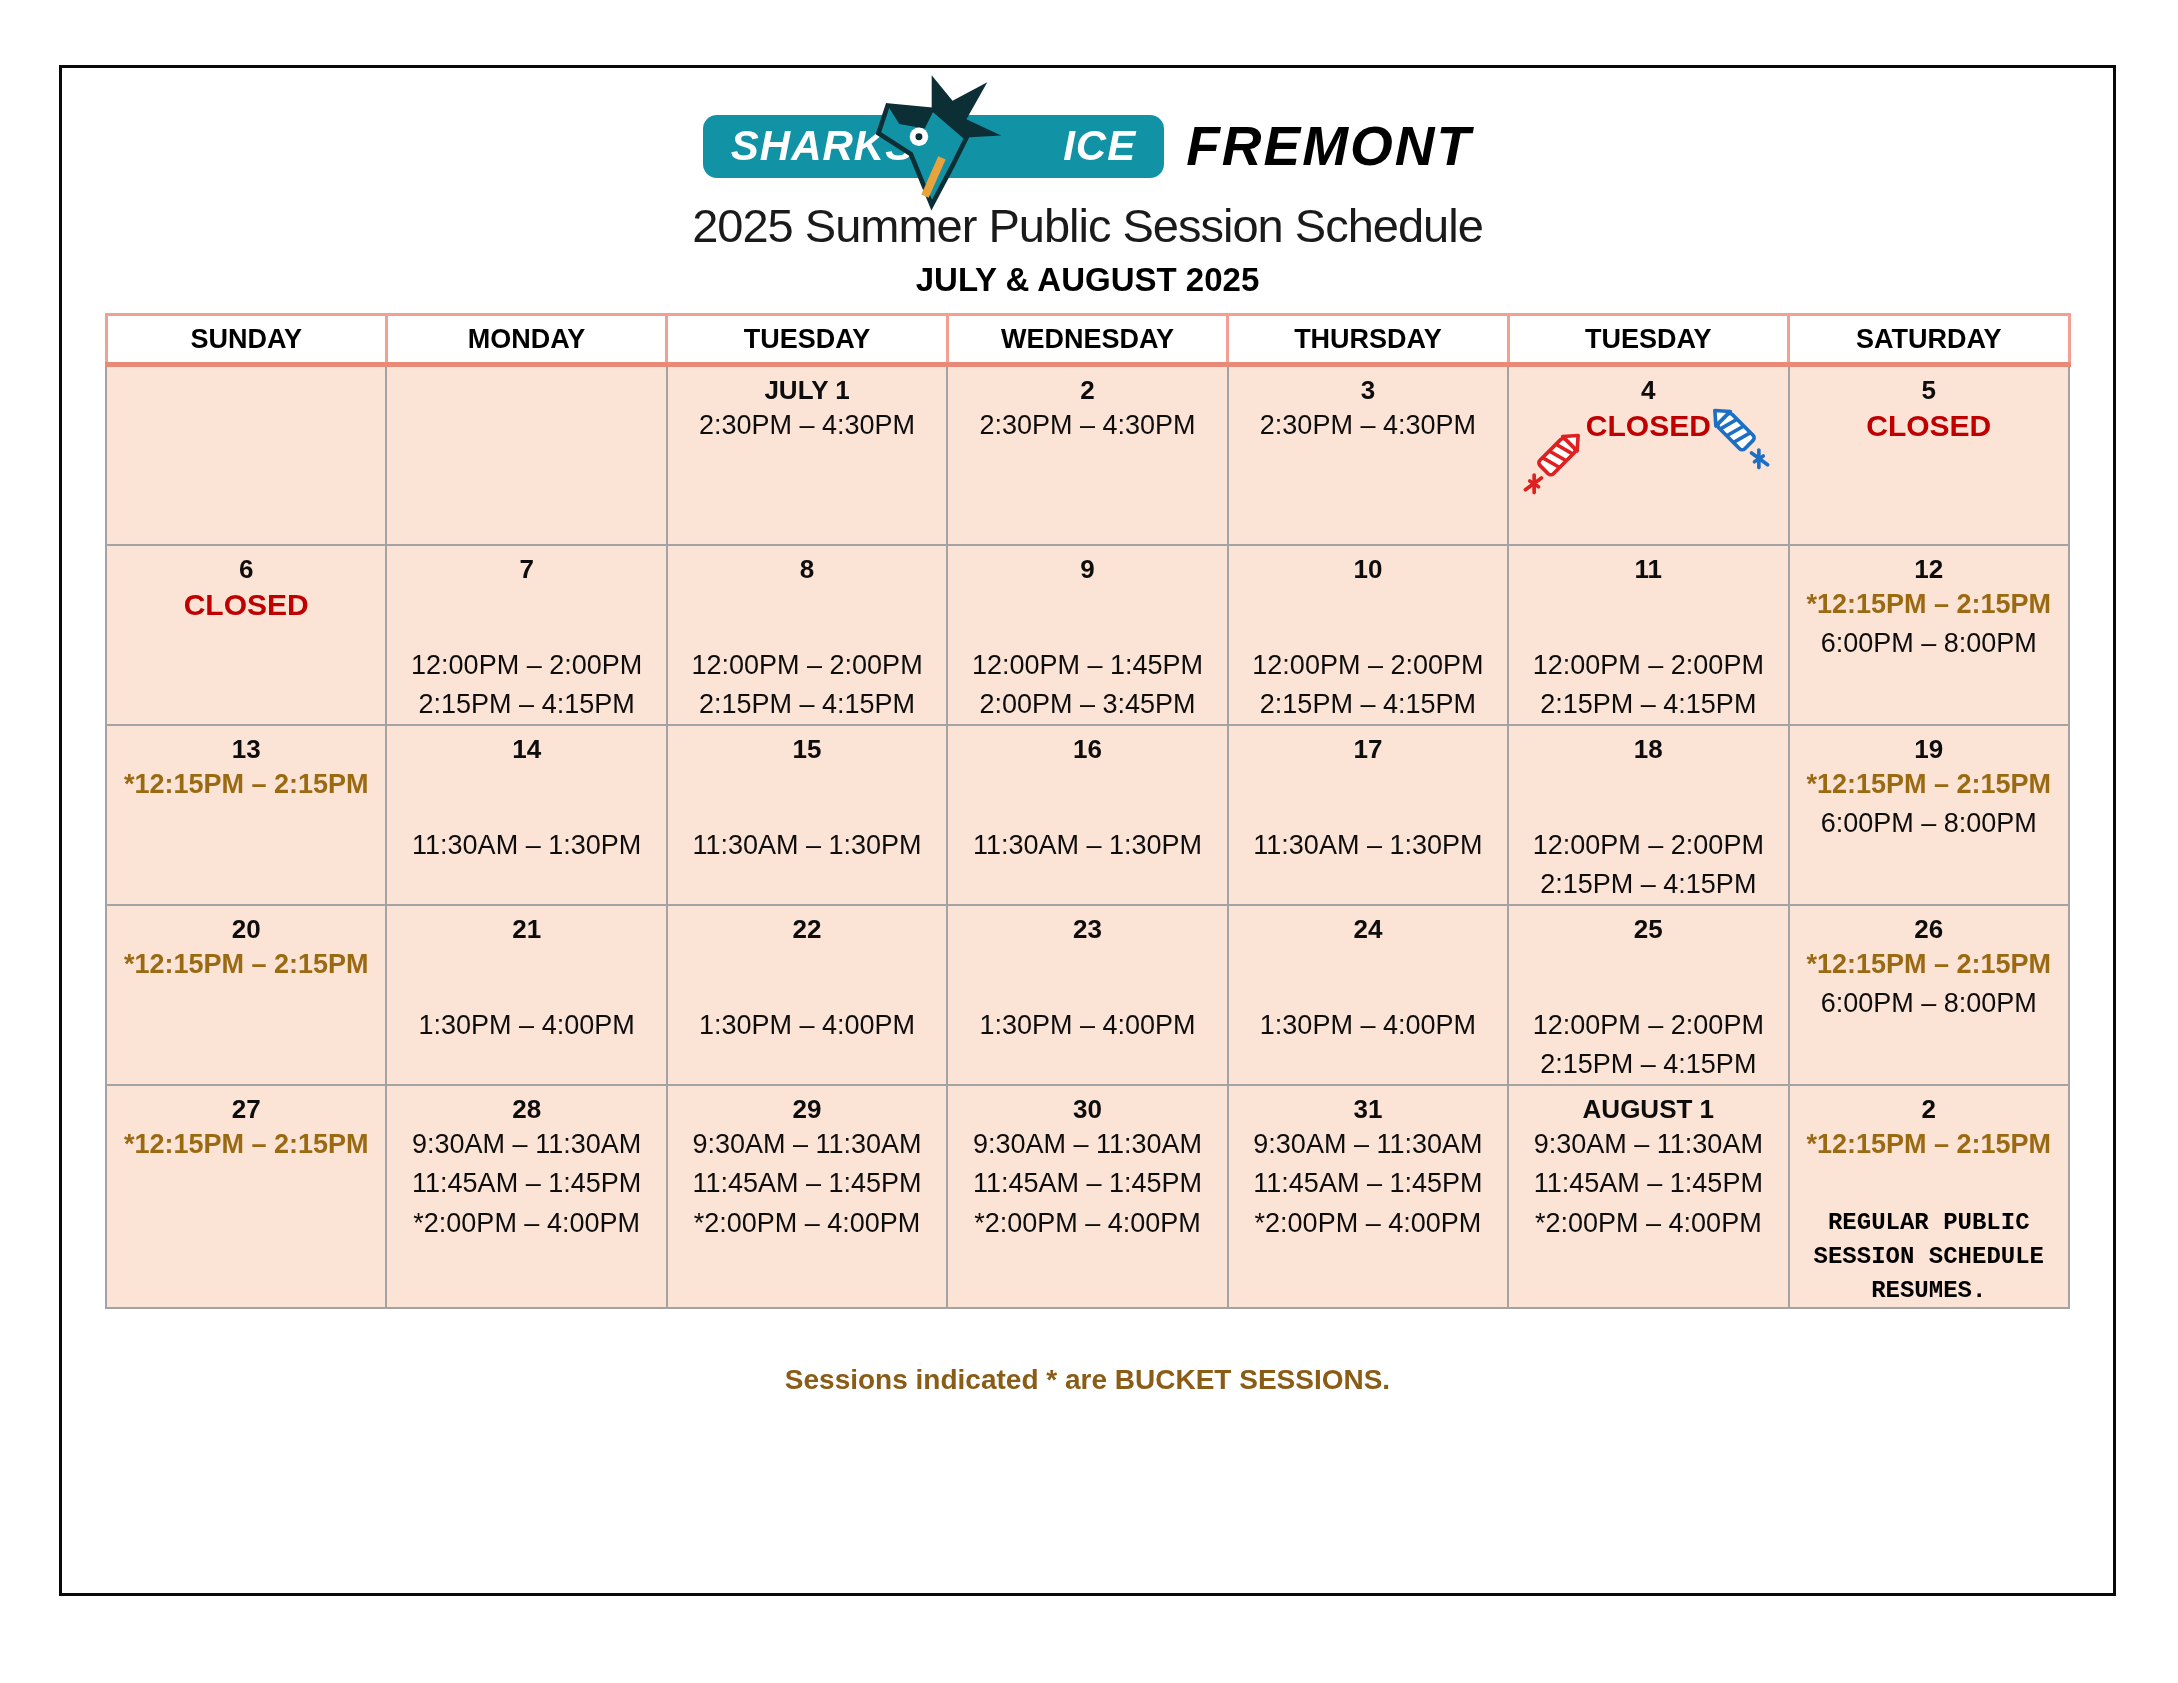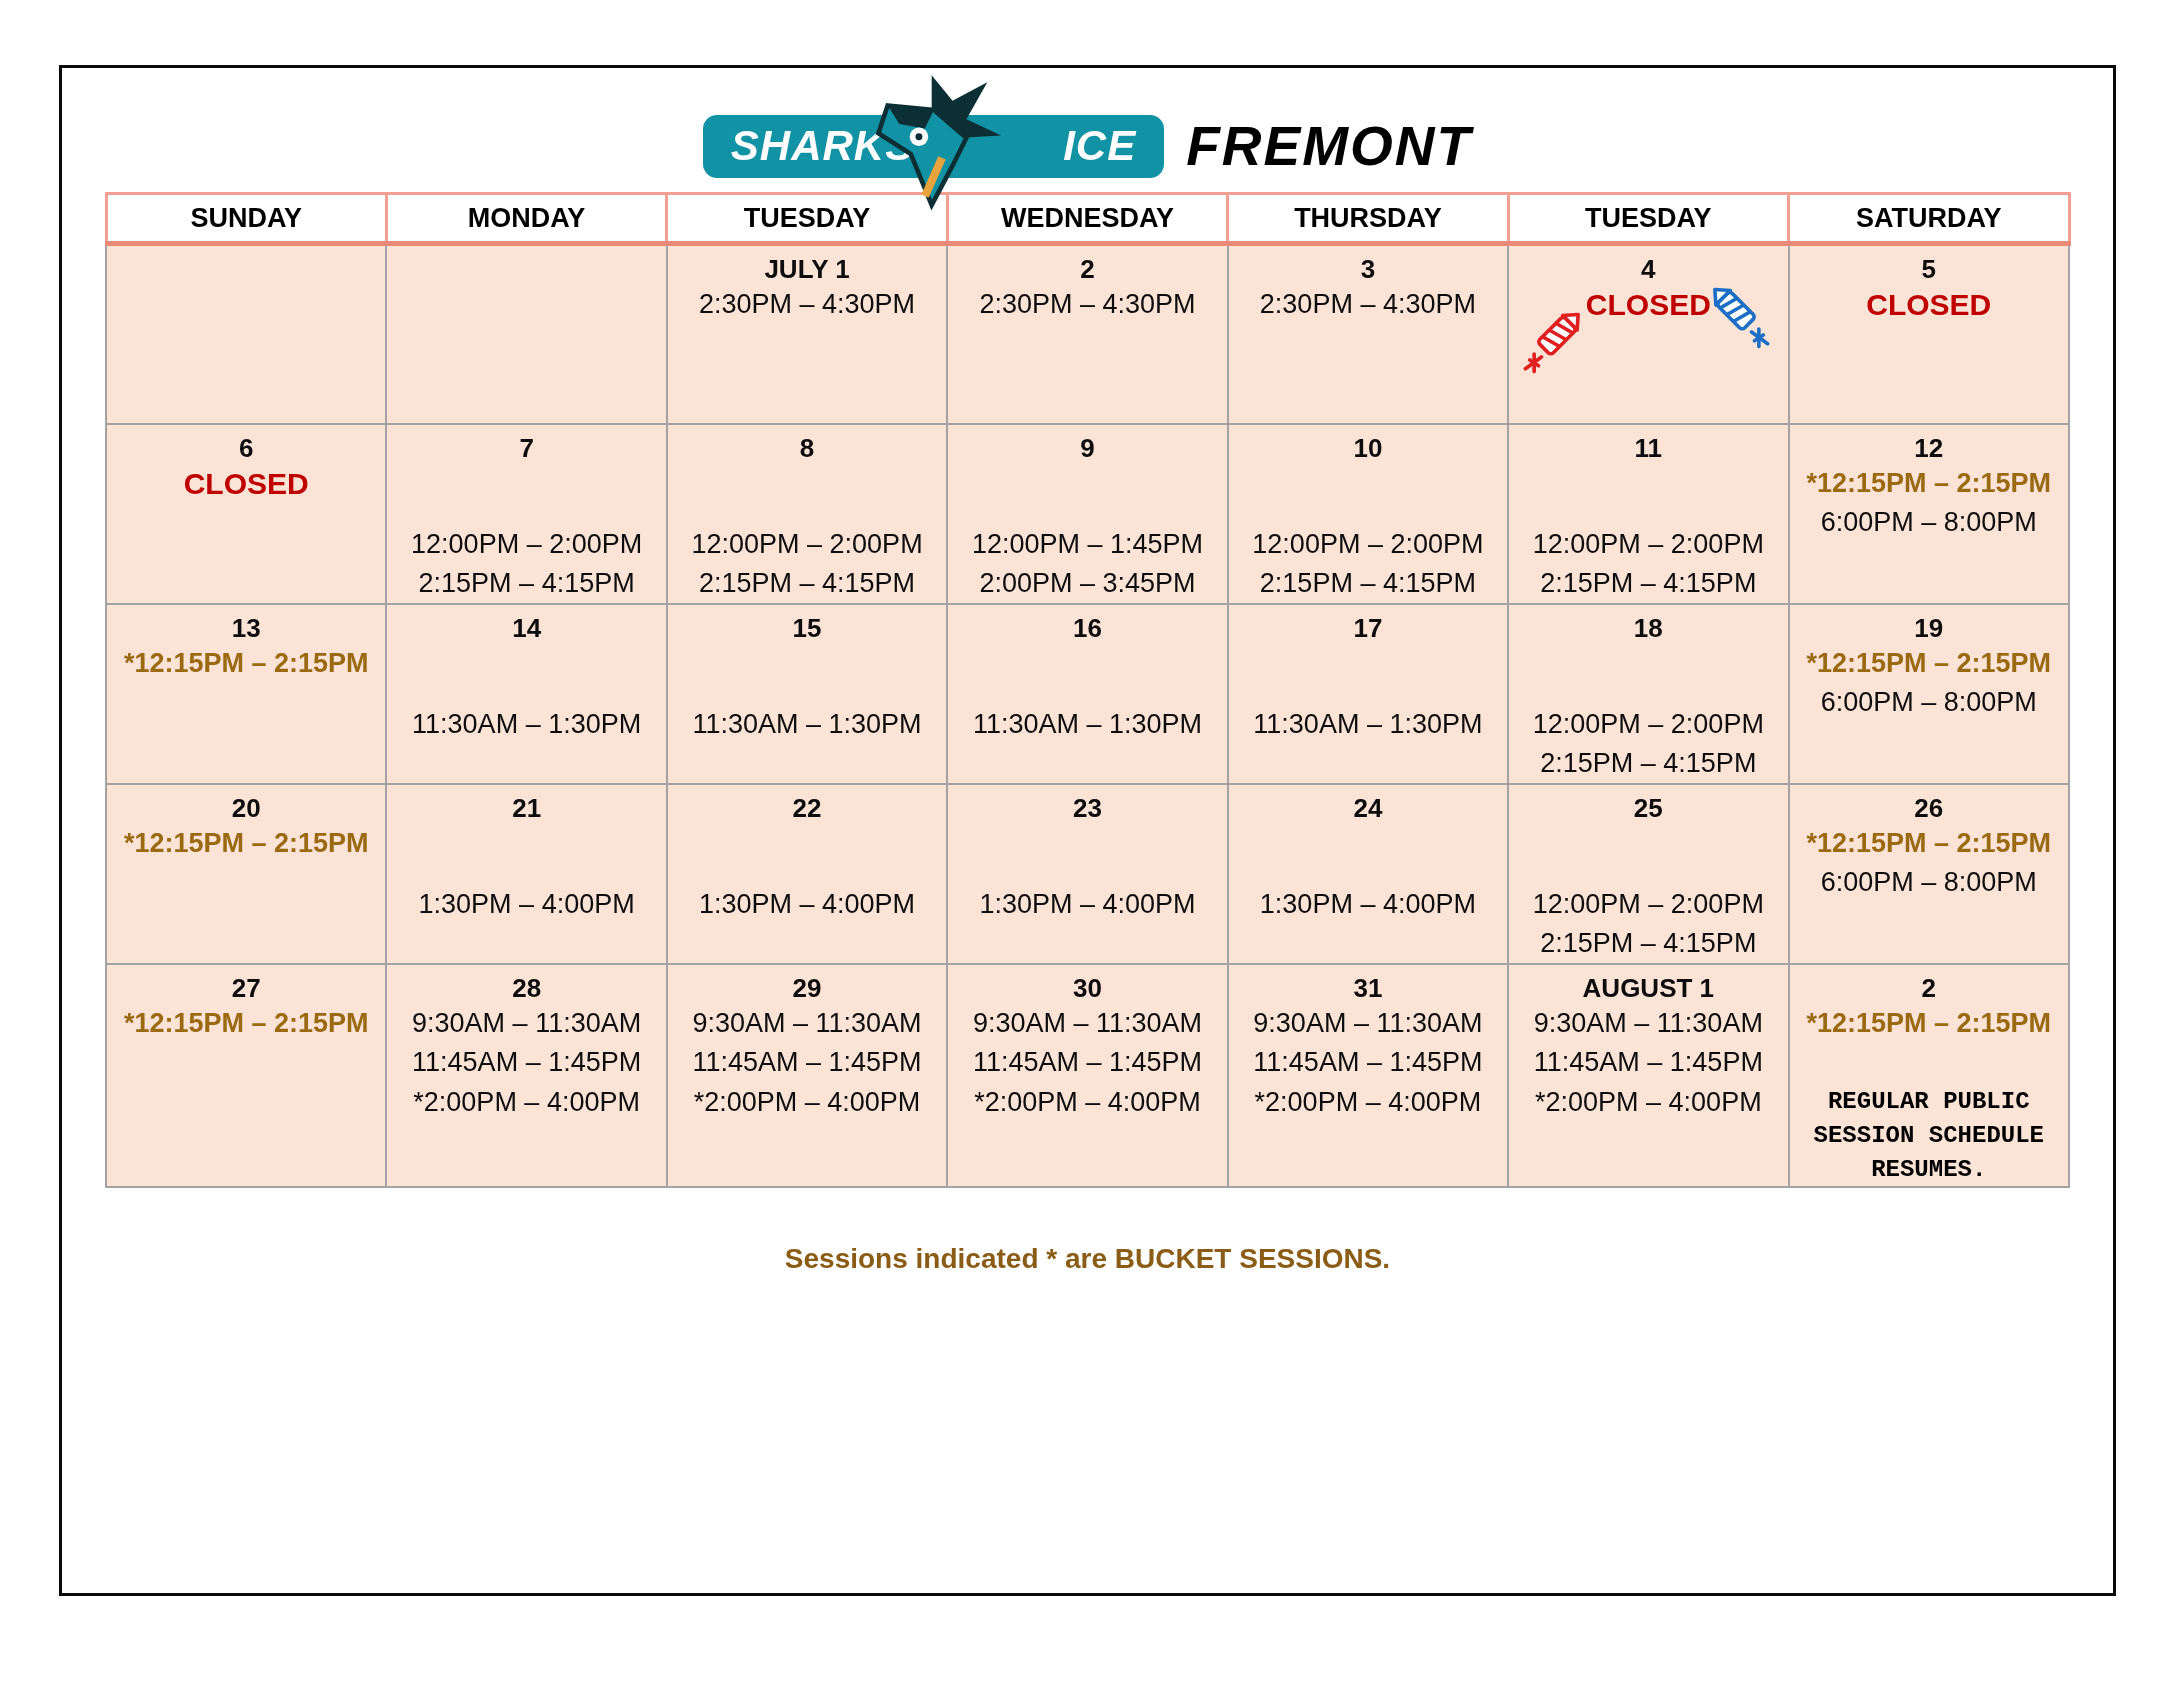--- a/index.html
+++ b/index.html
@@ -82,20 +82,22 @@
           <polygon fill="#0b2f35" points="20,28 60,32 52,48 30,44"></polygon>
           <circle cx="47" cy="55" r="8" fill="#ffffff"></circle>
           <circle cx="47" cy="55" r="3" fill="#0b2f35"></circle>
           <rect x="56" y="72" width="7" height="36" fill="#e8a33d" transform="rotate(24 60 90)"></rect>
         </svg>
       </span>
     </div>
     <span class="logo-fremont">FREMONT</span>
   </div>
 
+  <div class="title">2025 Summer Public Session Schedule</div>
+  <div class="subtitle">JULY &amp; AUGUST 2025</div>
 
   <table class="cal">
     <thead>
       <tr>
         <th>SUNDAY</th>
         <th>MONDAY</th>
         <th>TUESDAY</th>
         <th>WEDNESDAY</th>
         <th>THURSDAY</th>
         <th>TUESDAY</th>

